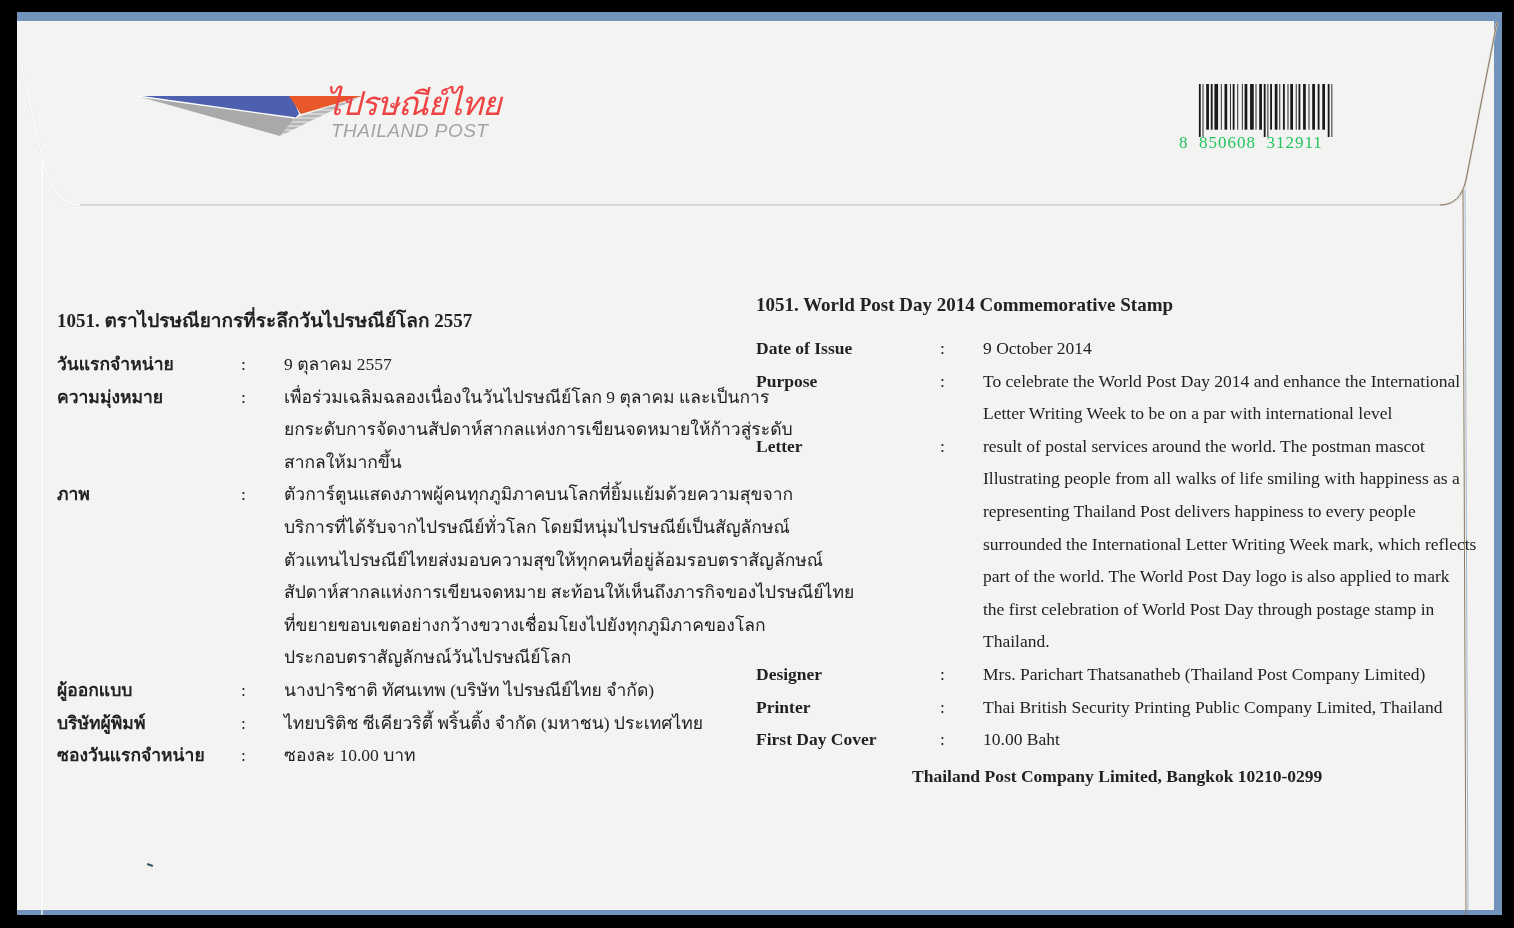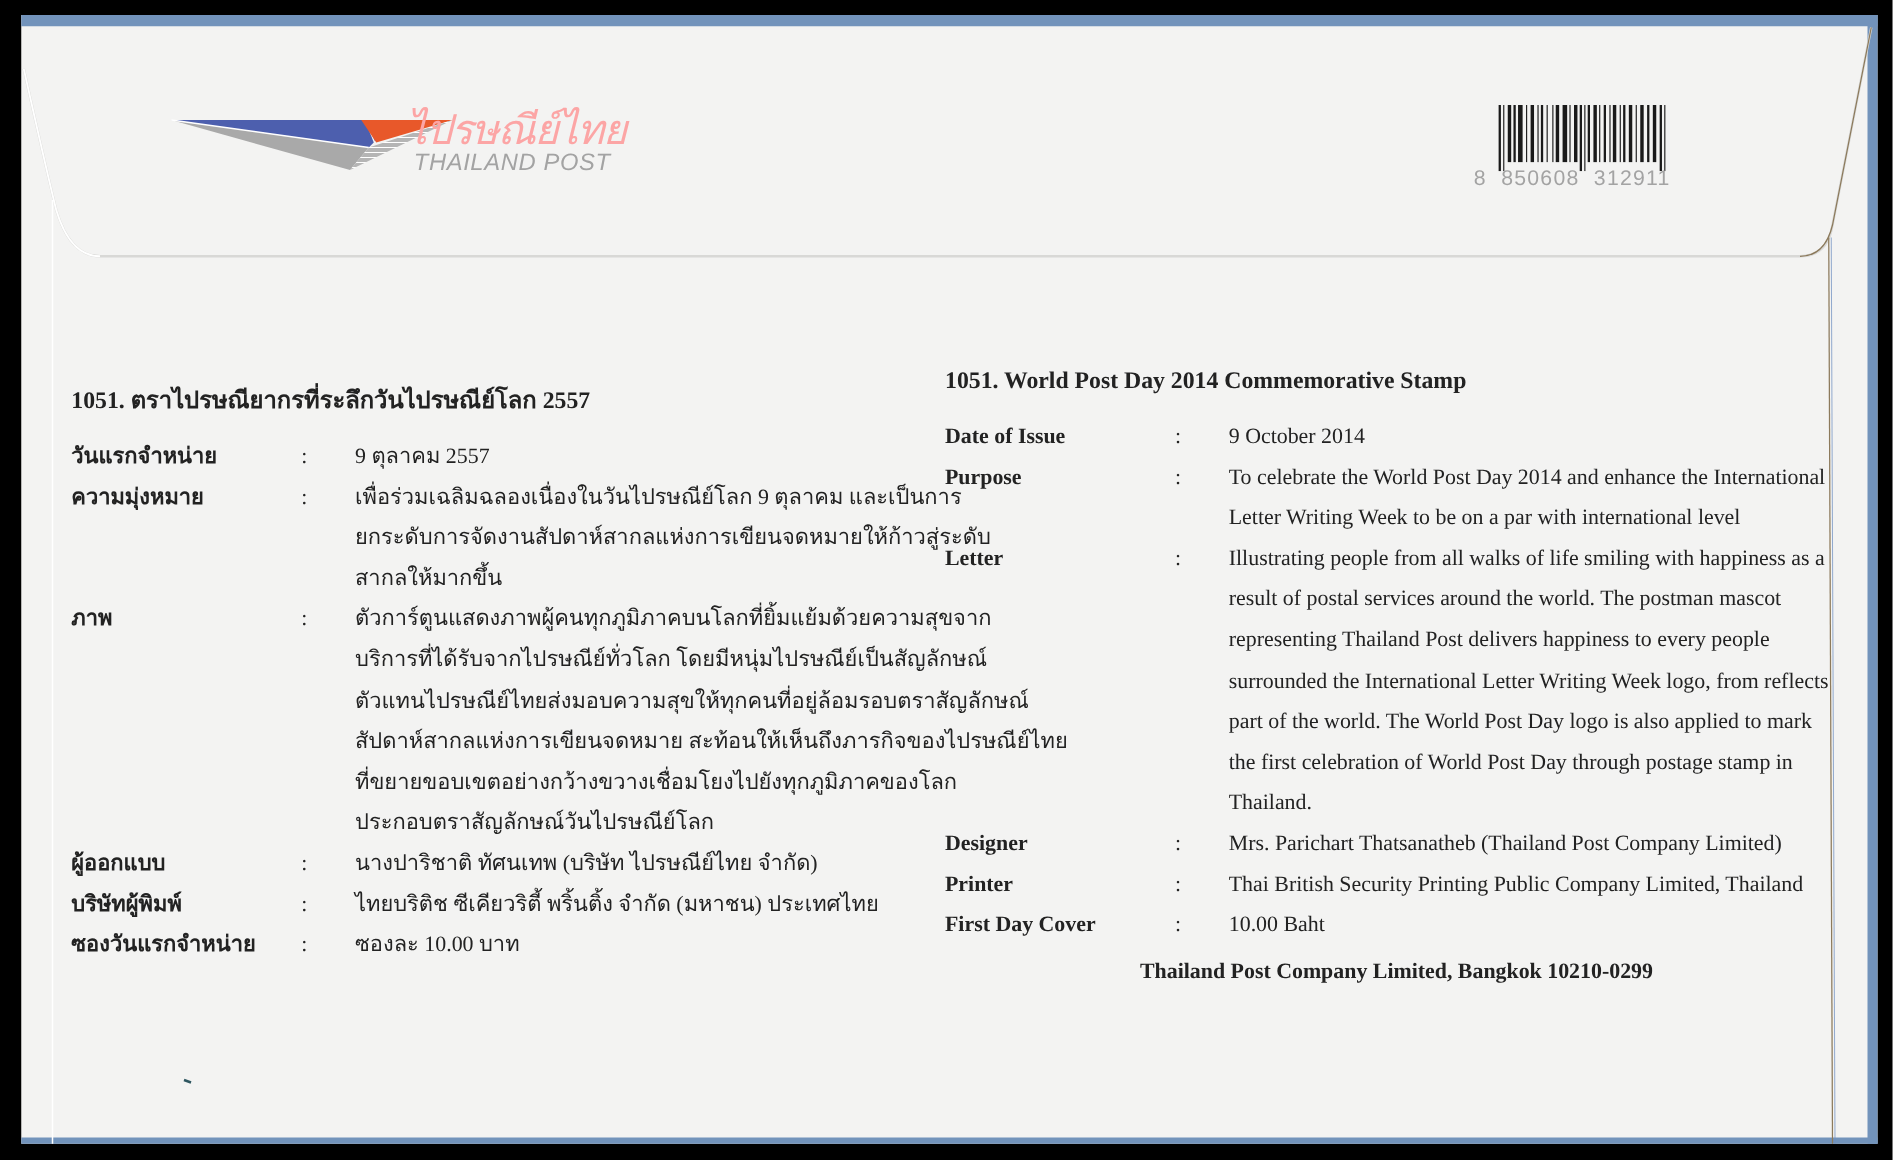--- a/index.html
+++ b/index.html
@@ -12,31 +12,31 @@
       background: #f3f3f2;
     }
     .edge-top { position: absolute; left: 17px; top: 12px; width: 1485px; height: 9px; background: #7293bb; }
     .edge-bottom { position: absolute; left: 17px; top: 910px; width: 1485px; height: 5px; background: #7293bb; }
     .edge-right { position: absolute; left: 1494px; top: 12px; width: 8px; height: 903px; background: #7293bb; }
     .flap-svg { position: absolute; left: 0; top: 0; width: 1514px; height: 928px; pointer-events: none; }
 
     .logo { position: absolute; left: 137px; top: 88px; width: 380px; height: 60px; }
     .logo-thai {
       position: absolute; left: 325px; top: 87px; font-family: "DejaVu Sans", sans-serif;
-      font-style: italic; font-size: 33px; color: #fca5a5; letter-spacing: -1px; line-height: 1;
+      font-style: italic; font-size: 33px; color: #ef4444; letter-spacing: -1px; line-height: 1;
     }
     .logo-en {
       position: absolute; left: 331px; top: 121px; font-family: "Liberation Sans", sans-serif;
       font-style: italic; font-size: 19px; color: #a3a3a3; letter-spacing: 0.5px; line-height: 1;
     }
 
     .barcode { position: absolute; left: 1192px; top: 84px; height: 53px; }
     .barcode-digits {
-      position: absolute; left: 1179px; top: 133px; font-family: Liberation Sans, sans-serif;
-      font-size: 17px; color: #a3a3a3; letter-spacing: 1px; white-space: pre; text-align: center;
+      position: absolute; left: 1179px; top: 133px; font-family: Liberation Serif, serif;
+      font-size: 17px; color: #22c55e; letter-spacing: 1px; white-space: pre; text-align: center;
     }
 
     .col { position: absolute; }
     .col-th { left: 57px; top: 308px; width: 690px; }
     .col-en { left: 756px; top: 292px; width: 730px; }
 
     .title { font-weight: bold; font-size: 19px; height: 40px; line-height: 26px; white-space: nowrap; }
     .row { display: flex; font-size: 17.5px; line-height: 32.6px; gap: 27px; }
     .row .lbl { font-weight: bold; flex: 0 0 auto; }
     .col-th .row .lbl { width: 157px; }
@@ -202,24 +202,24 @@
     <div class="val">
       <div>To celebrate the World Post Day 2014 and enhance the International</div>
       <div>Letter Writing Week to be on a par with international level</div>
     </div>
   </div>
 
   <div class="row">
     <div class="lbl">Letter</div>
     <div class="sep">:</div>
     <div class="val">
+      <div>result of postal services around the world. The postman mascot</div>
       <div>Illustrating people from all walks of life smiling with happiness as a</div>
-      <div>result of postal services around the world. The postman mascot</div>
       <div>representing Thailand Post delivers happiness to every people</div>
-      <div>surrounded the International Letter Writing Week logo, from reflects</div>
+      <div>surrounded the International Letter Writing Week mark, which reflects</div>
       <div>part of the world. The World Post Day logo is also applied to mark</div>
       <div>the first celebration of World Post Day through postage stamp in</div>
       <div>Thailand.</div>
     </div>
   </div>
 
   <div class="row">
     <div class="lbl">Designer</div>
     <div class="sep">:</div>
     <div class="val">

